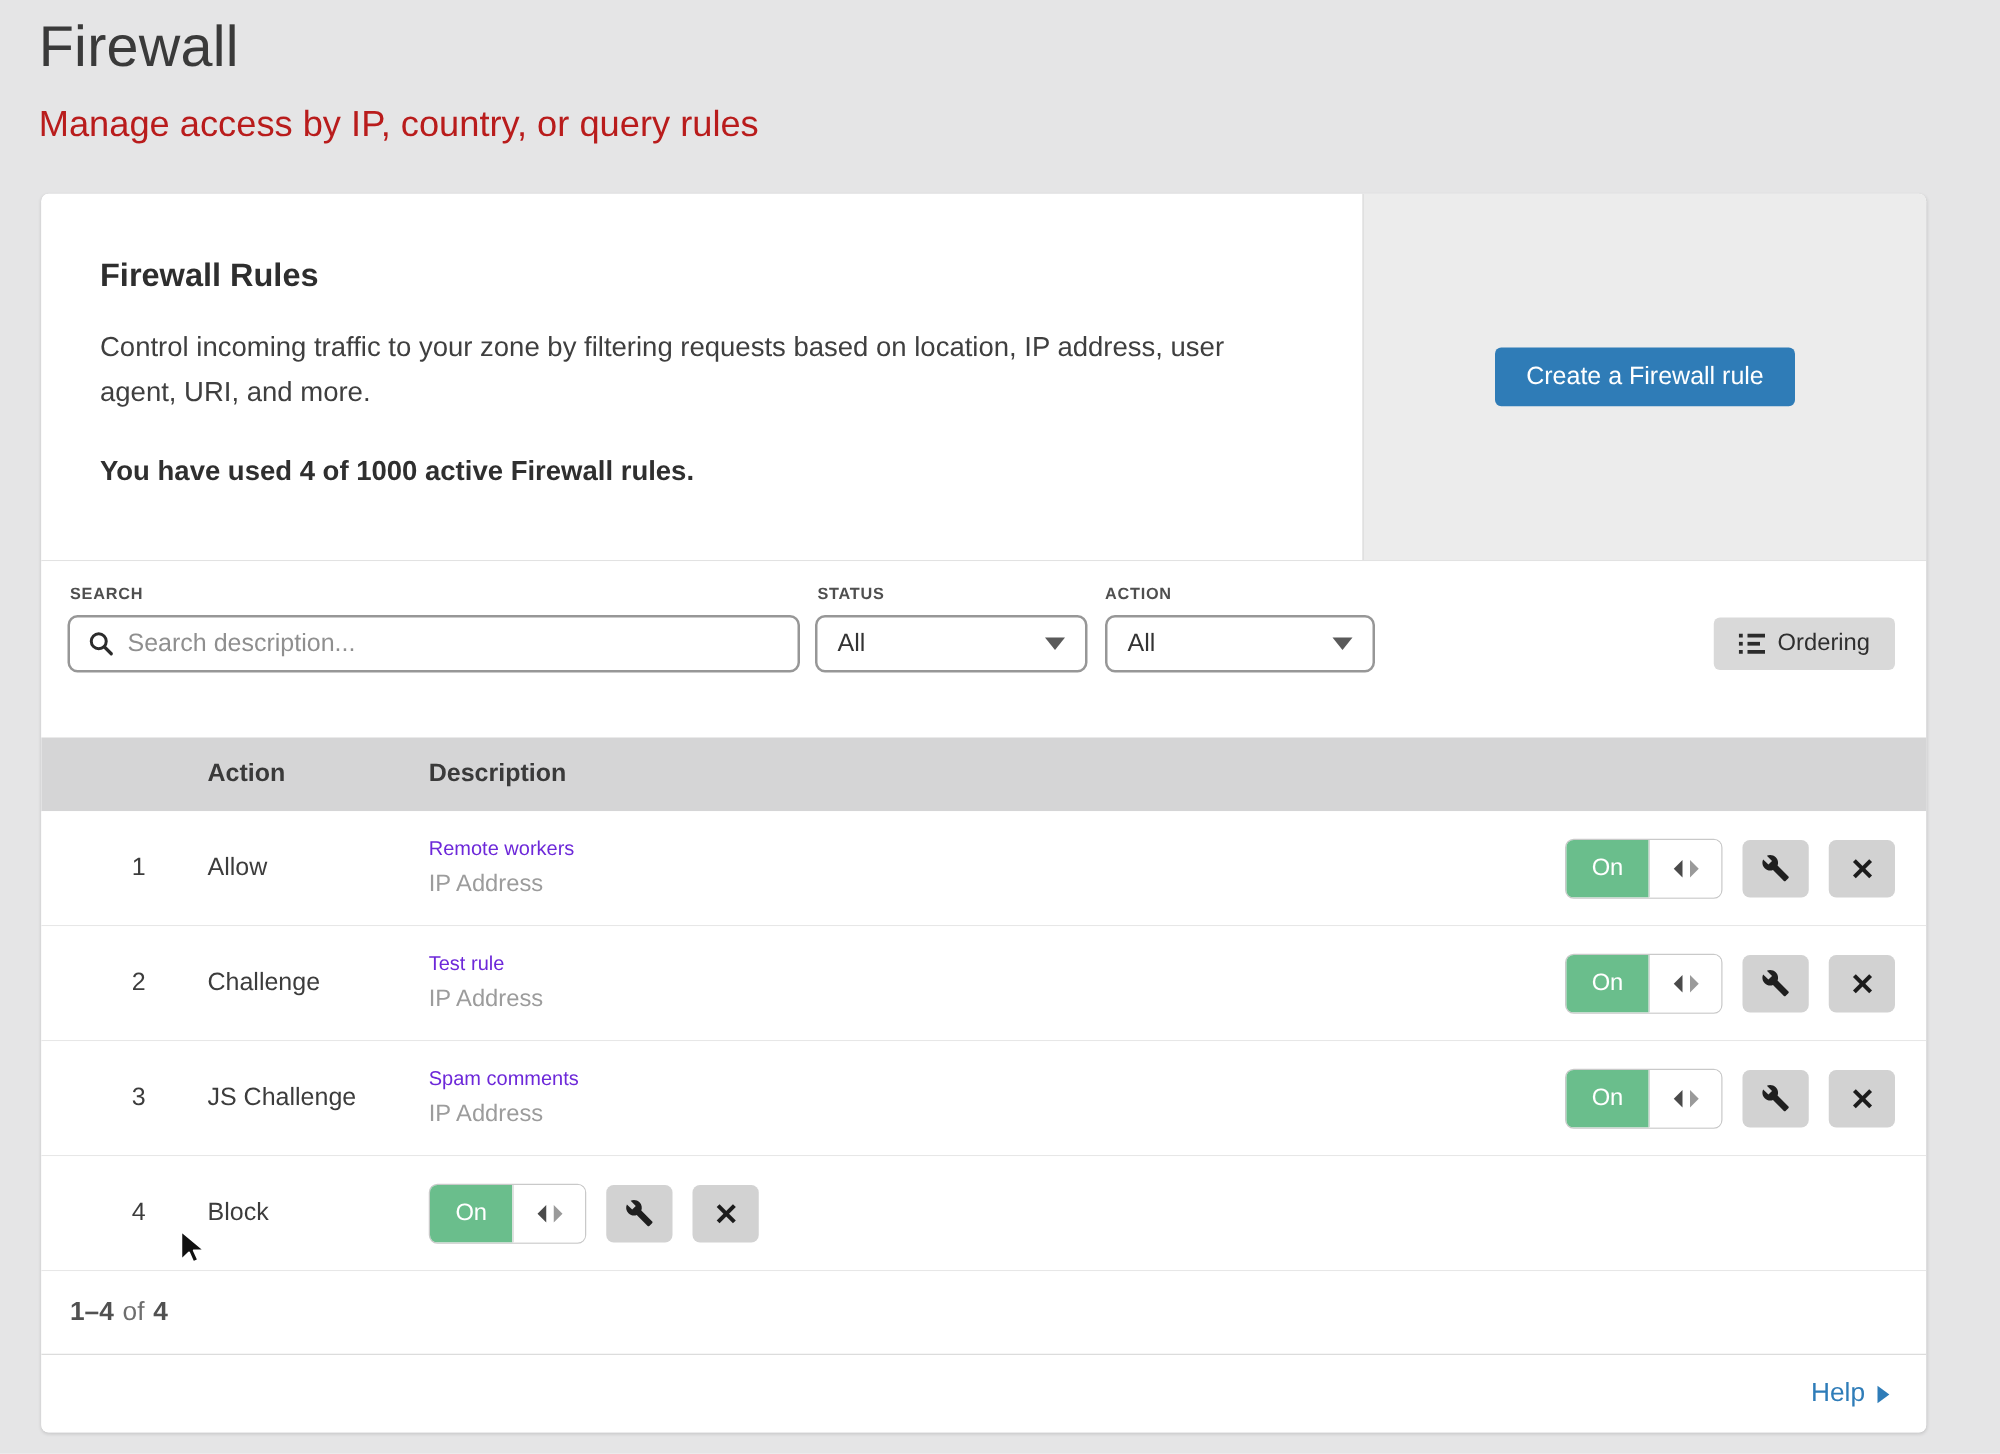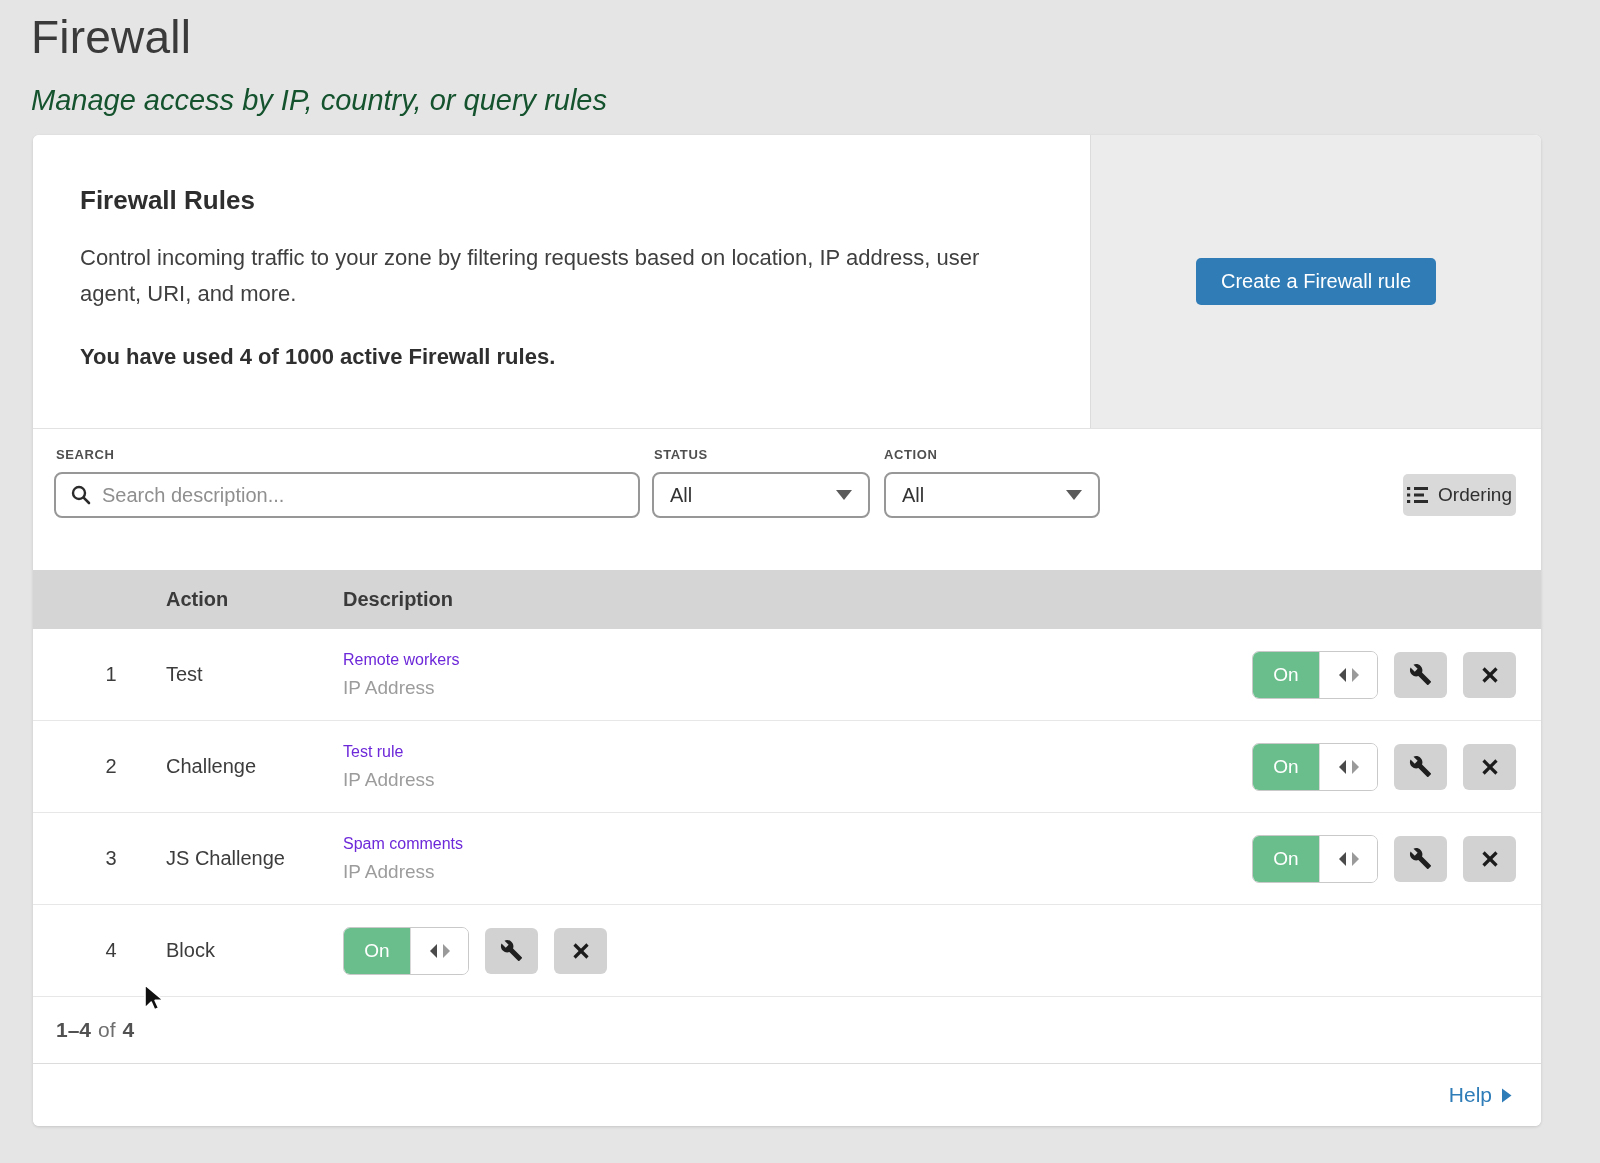--- a/index.html
+++ b/index.html
@@ -6,24 +6,24 @@
   html,body { width:1600px; height:1163px; }
   body {
     background:#e5e5e6;
     font-family:"Liberation Sans","DejaVu Sans",sans-serif;
     color:#3c3c3c;
     position:relative;
     overflow:hidden;
   }
   .page-header { padding:10px 0 0 31px; }
   .page-title { font-size:46px; font-weight:400; color:#3a3a3a; letter-spacing:.2px; }
-  .page-subtitle { margin-top:20px; font-size:29px; font-weight:400; color:#14532d;font-style:italic; }
+  .page-subtitle { margin-top:20px; font-size:29px; font-weight:400; color:#b91c1c; }
 
   .card {
-    position:absolute; left:33px; top:135px; width:1508px; height:991px;
+    position:absolute; left:33px; top:155px; width:1508px; height:991px;
     background:#ffffff; border-radius:6px;
     box-shadow:0 1px 3px rgba(0,0,0,.14);
     display:flex; flex-direction:column; overflow:hidden;
   }
 
   
   .hero { height:294px; display:flex; border-bottom:1px solid #e2e2e2; }
   .hero-left { flex:1; padding:50px 48px 0 47px; background:#fff; }
   .hero-heading { font-size:26px; font-weight:700; color:#2e2e2e; }
   .hero-desc { margin-top:24px; font-size:22px; line-height:36px; color:#3f3f3f; max-width:960px; }
@@ -55,21 +55,21 @@
   .select-group { margin-left:12px; }
   .select-box {
     height:46px; border:2px solid #979797; border-radius:8px; background:#fff;
     display:flex; align-items:center; justify-content:space-between;
     padding:0 16px; font-size:20px; color:#333; cursor:pointer;
   }
   .status-box { width:218px; }
   .action-box { width:216px; margin-left:2px; }
   .caret { width:0; height:0; border-left:8px solid transparent; border-right:8px solid transparent; border-top:10px solid #5a5a5a; }
   .ordering-btn {
-    margin-left:auto; margin-top:27px; height:42px; padding:0 4px;
+    margin-left:auto; margin-top:27px; height:42px; padding:0 20px;
     background:#d9d9d9; border:none; border-radius:5px; cursor:pointer;
     display:flex; align-items:center; gap:10px;
     font-family:inherit; font-size:19px; color:#2f2f2f;
   }
 
   
   .tgrid { display:grid; grid-template-columns:110px 177px 1fr 264px; padding:0 25px 0 23px; align-items:center; }
   .thead { height:59px; background:#d5d5d6; font-size:20px; font-weight:700; color:#3a3a3a; }
   .trow { height:92px; border-bottom:1px solid #e7e7e7; background:#fff; }
   .cell-num { text-align:center; font-size:20px; color:#3c3c3c; }
@@ -168,21 +168,21 @@
 
   <div class="tgrid thead">
     <div></div>
     <div>Action</div>
     <div>Description</div>
     <div></div>
   </div>
 
   <div class="tgrid trow">
     <div class="cell-num">1</div>
-    <div class="cell-action">Test</div>
+    <div class="cell-action">Allow</div>
     <div class="cell-desc">
       <div class="desc-title">Remote workers</div>
       <div class="desc-sub">IP Address</div>
     </div>
     <div class="cell-controls">
       <div class="toggle">
         <span class="toggle-on">On</span>
         <span class="toggle-knob">
           <svg width="22" height="16" viewBox="0 0 22 16">
               <polygon points="8,1 1,8 8,15" fill="#4a4a4a"></polygon>

